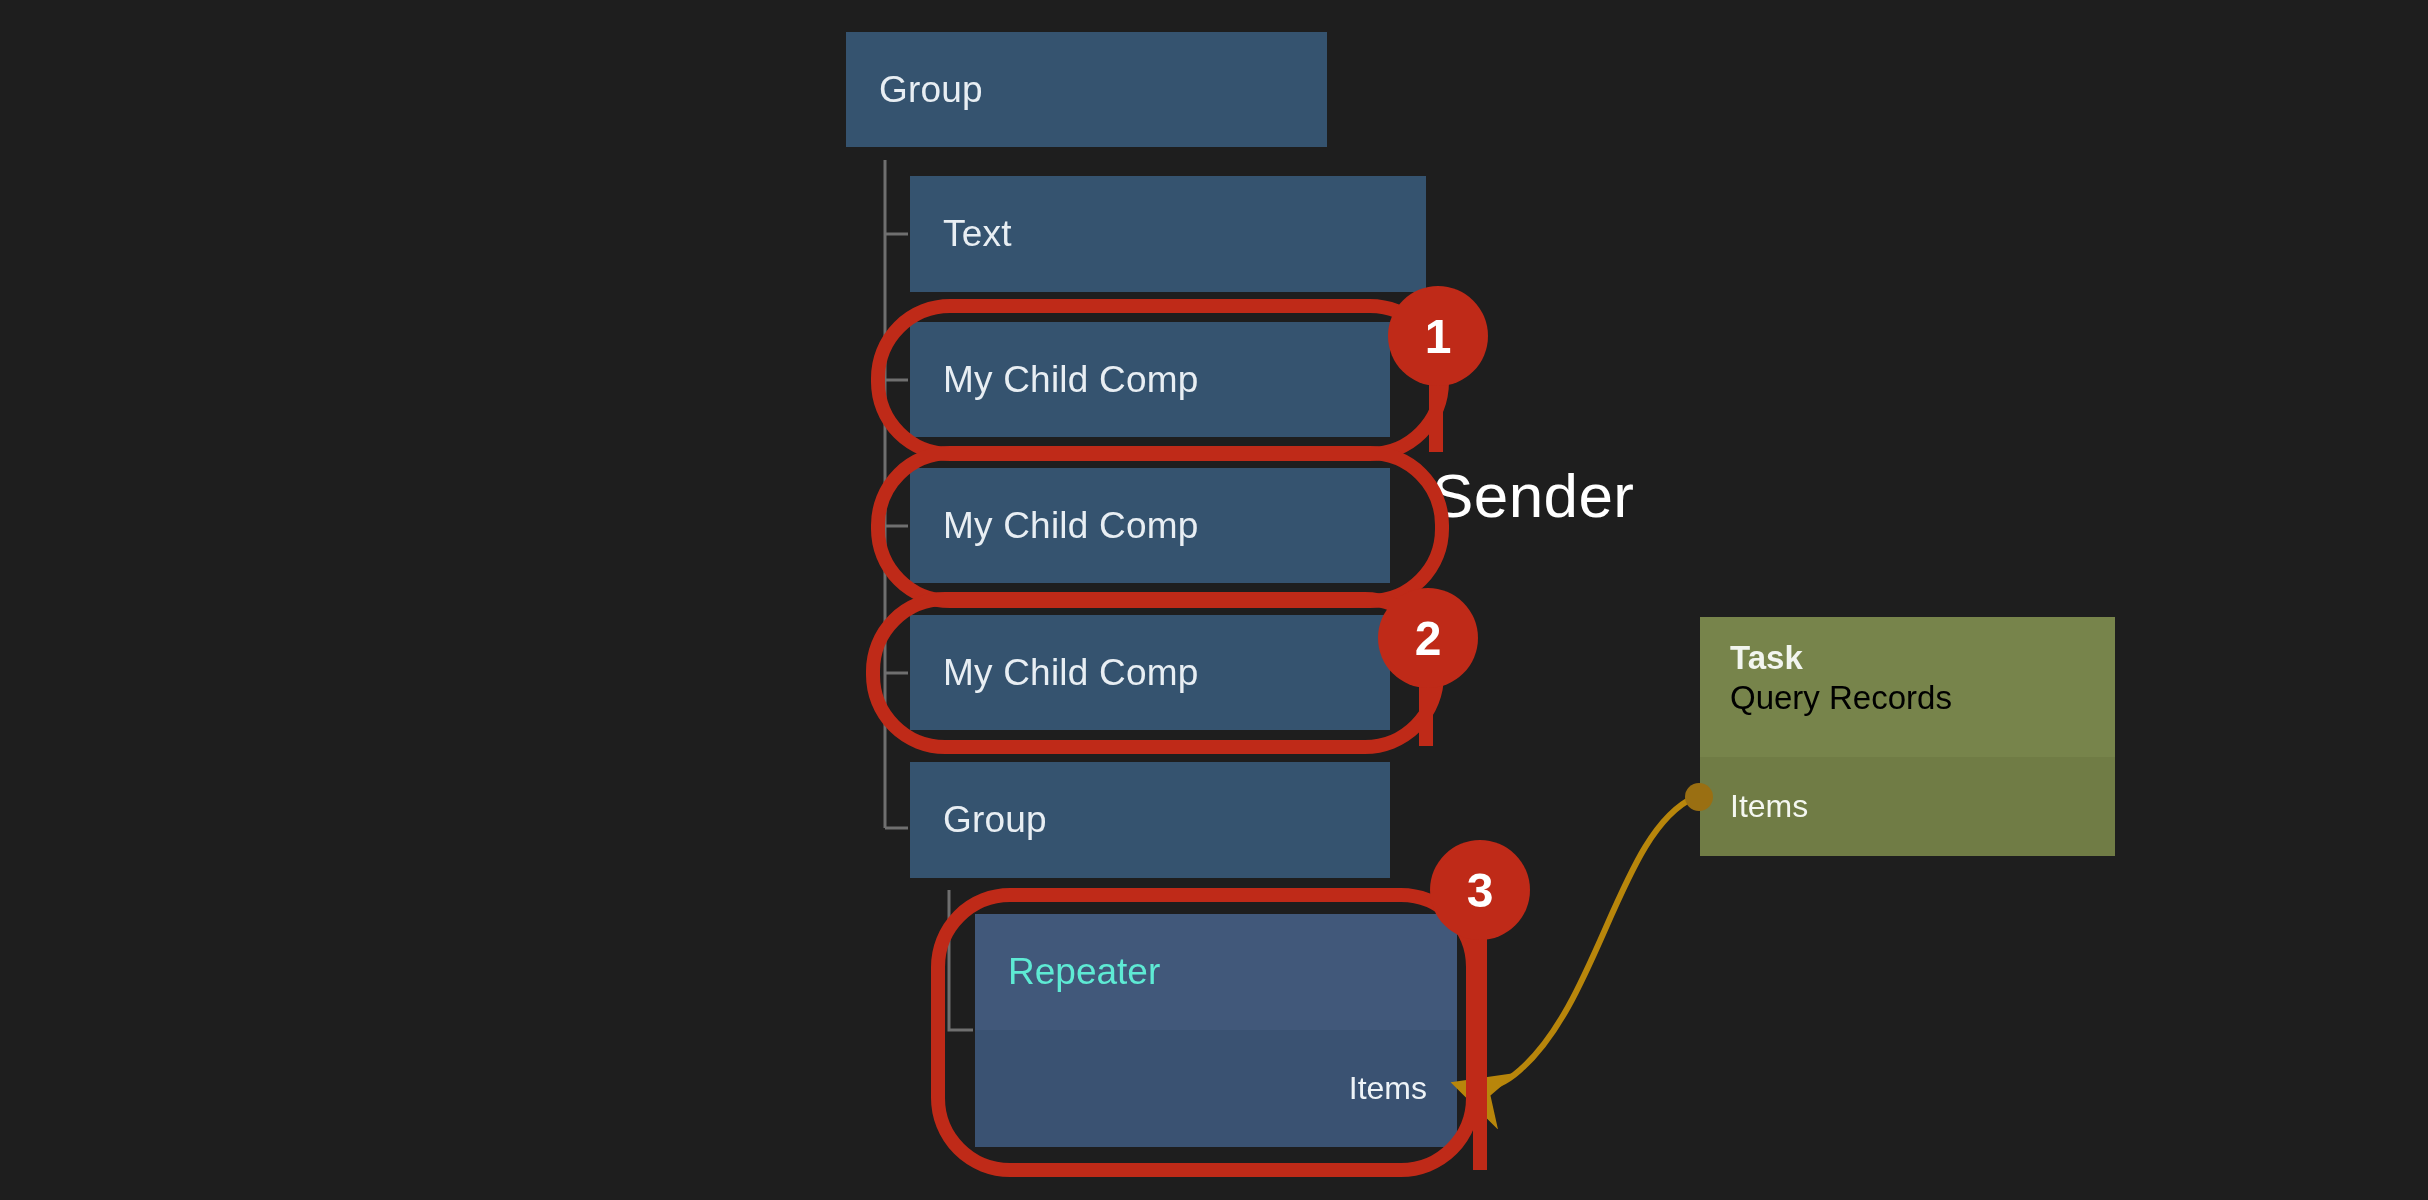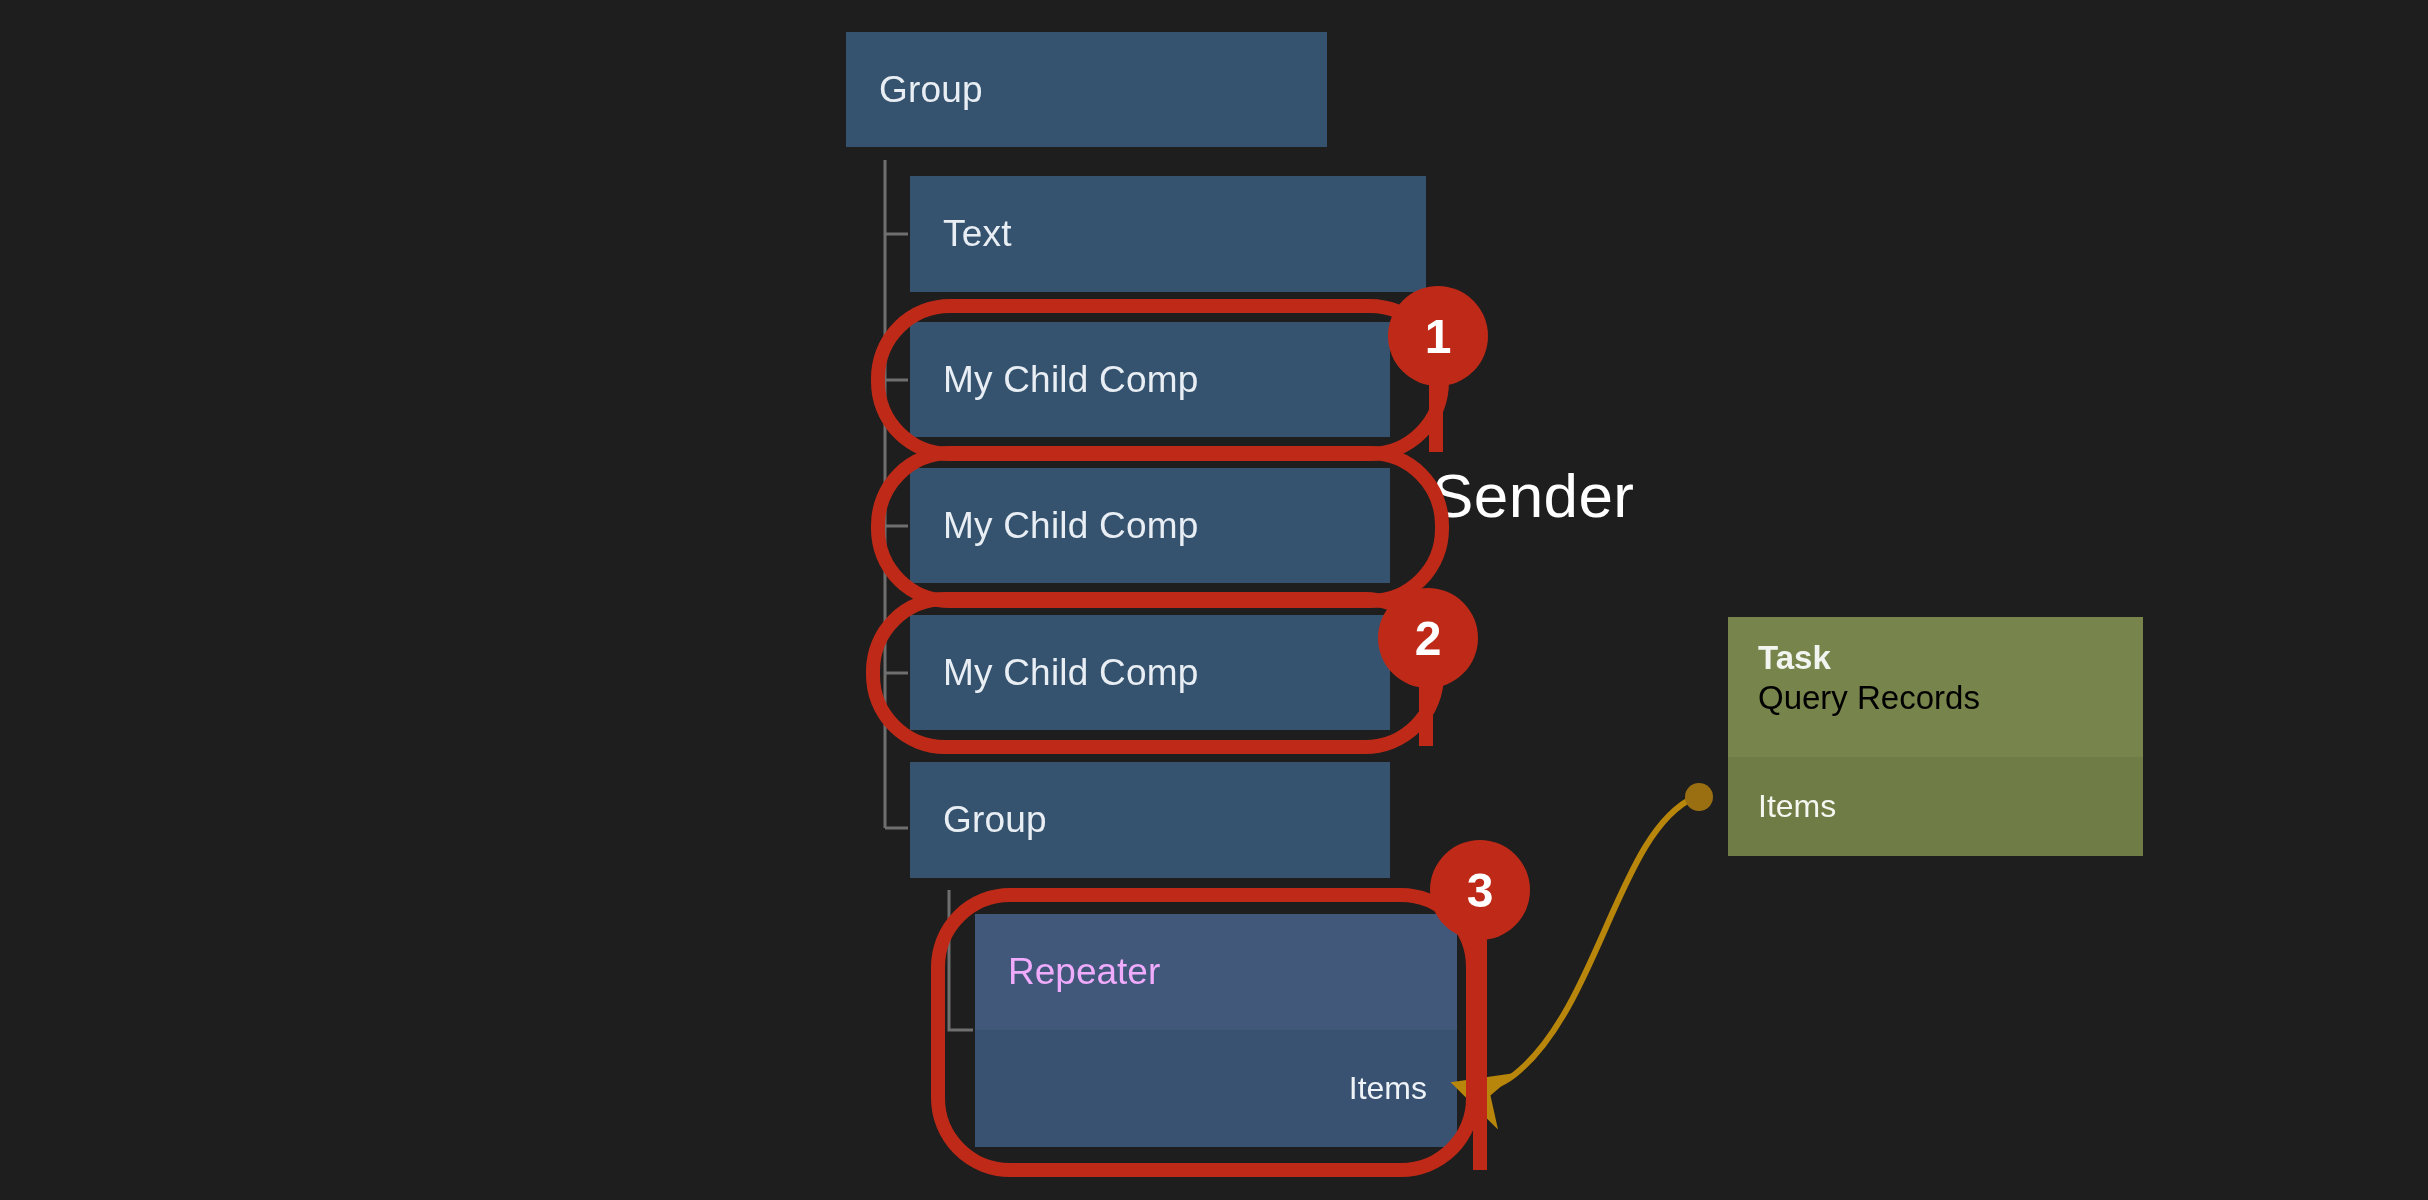--- a/index.html
+++ b/index.html
@@ -53,21 +53,21 @@
     box-sizing: border-box;
     background: #3a5272;
     display: flex;
     flex-direction: column;
   }
   .repeater .rp-head {
     height: 116px;
     display: flex;
     align-items: center;
     padding-left: 33px;
-    color: #f0abfc;
+    color: #5eead4;
     font-size: 37px;
     background: #41587a;
   }
   .repeater .rp-body {
     flex: 1;
     display: flex;
     align-items: center;
     justify-content: flex-end;
     padding-right: 30px;
     color: #eef3f7;
@@ -79,21 +79,20 @@
   .task {
     position: absolute;
     left: 1700px;
     top: 617px;
     width: 415px;
     height: 239px;
     box-sizing: border-box;
     display: flex;
     flex-direction: column;
     background: #737f46;
-    margin-left: 28px;
   }
   .task .tk-head {
     height: 140px;
     padding: 22px 0 0 30px;
     background: #77844b;
     box-sizing: border-box;
   }
   .task .tk-title {
     color: #f2f5ef;
     font-size: 33px;

